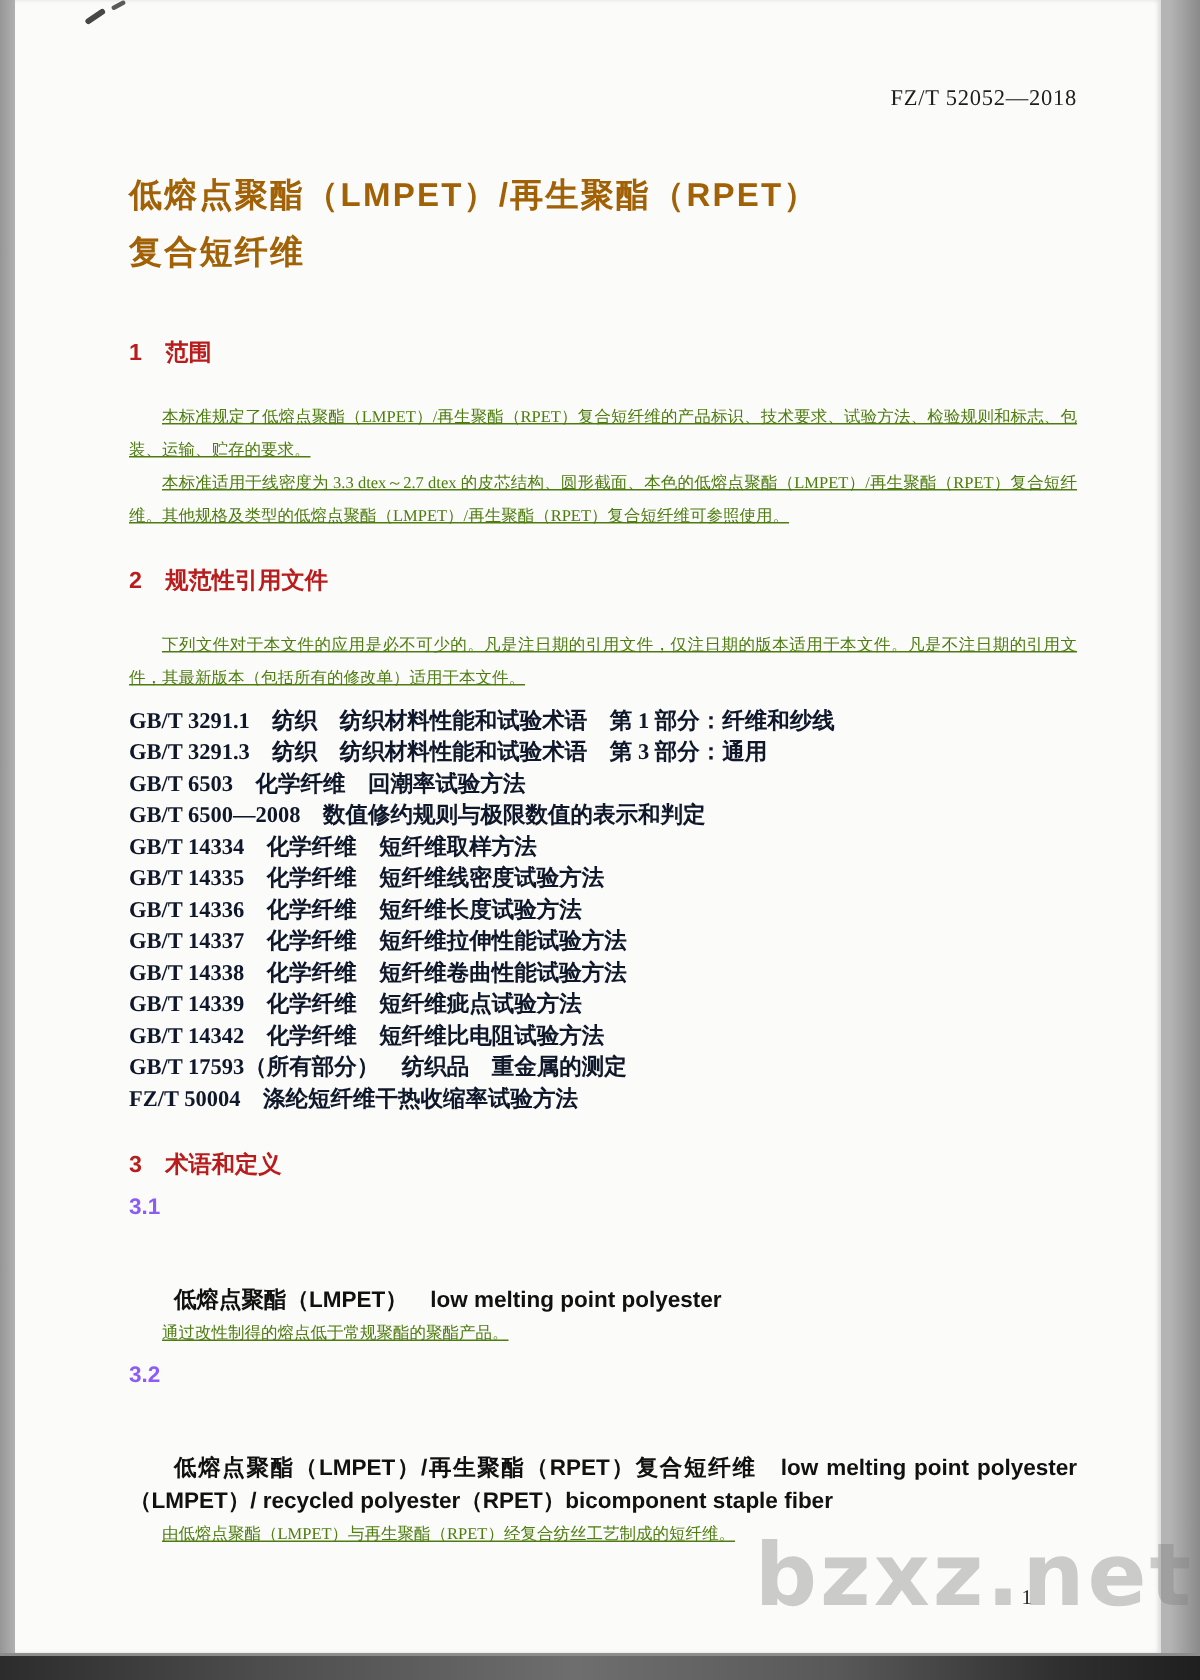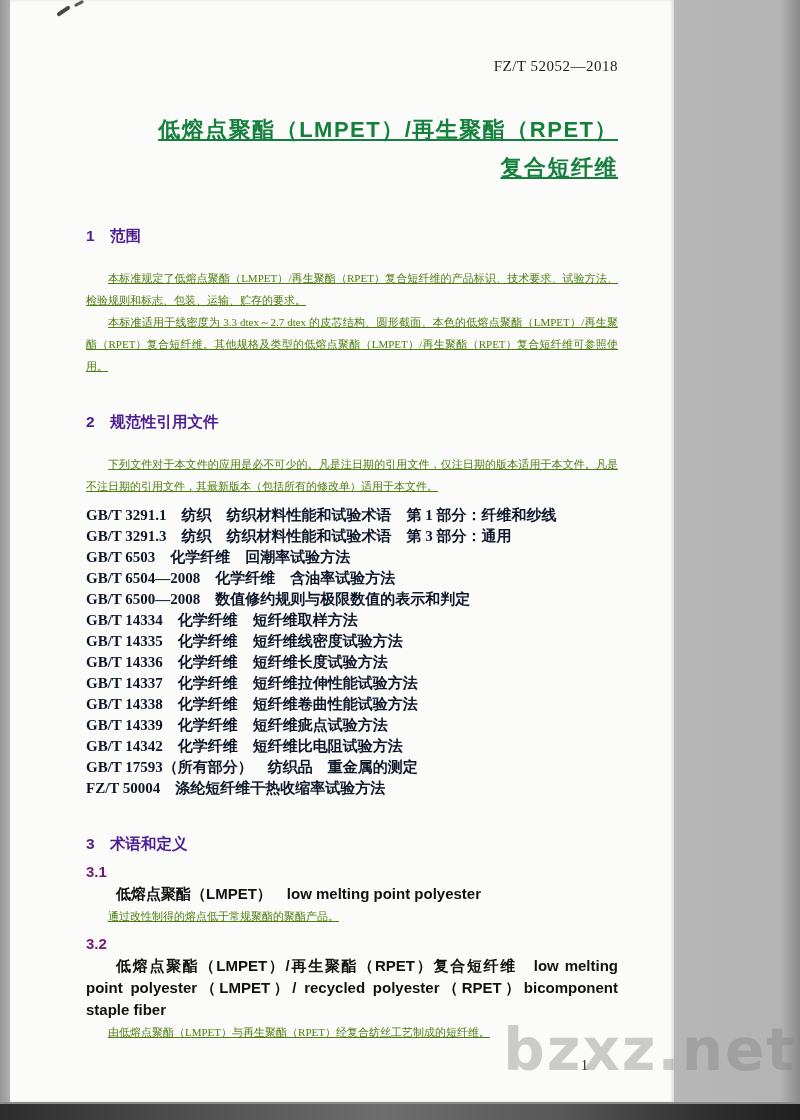--- a/index.html
+++ b/index.html
@@ -7,63 +7,63 @@
   body {
     font-family:"Liberation Serif", serif;
     background:#a8a8a8;
     overflow:hidden;
   }
   .scan {
     position:relative; width:800px; height:1120px; overflow:hidden;
     background:linear-gradient(90deg,#969696 0px,#b6b6b6 12px,#bcbcbc 50%,#b4b4b4 780px,#8a8a8a 800px);
   }
   .paper {
-    position:absolute; left:10px; top:0; width:664px; height:1102px;
+    position:absolute; left:10px; top:0; width:764px; height:1102px;
     background:#fbfbf9;
     padding:58px 56px 0 76px;
     box-shadow:inset -2px 0 3px rgba(0,0,0,.12);
     overflow:hidden;
   }
   .speck { position:absolute; z-index:6; border-radius:2px; }
   .speck1 { left:56px; top:9px; width:15px; height:4px; background:#474747; transform:rotate(-34deg); }
   .speck2 { left:74px; top:2px; width:10px; height:3px; background:#5a5a5a; transform:rotate(-28deg); }
   .std-no {
     text-align:right; font-size:15px; color:#1d1d1d; letter-spacing:.5px;
   }
   .title {
-    margin-top:36px; text-align:right;
+    margin-top:36px; text-align:left;
     font-family:"Liberation Sans", sans-serif;
-    font-weight:bold; font-size:22px; color:#15803d;
-    letter-spacing:1.5px; line-height:38px;text-decoration:underline;
+    font-weight:bold; font-size:22px; color:#a16207;
+    letter-spacing:1.5px; line-height:38px;
   }
   .sec-heading {
     margin-top:38px;
     font-family:"Liberation Sans", sans-serif;
-    font-weight:bold; font-size:15.5px; color:#4c1d95; line-height:22px;
+    font-weight:bold; font-size:15.5px; color:#b91c1c; line-height:22px;
   }
-  .sec-heading.tight { margin-top:34px; }
+  .sec-heading.tight { margin-top:22px; }
   .para {
     margin-top:0; font-size:11px; color:#4d7c0f;
     line-height:22px; text-indent:2em; text-align:justify;text-decoration:underline;
   }
   .para.first { margin-top:20px; }
   .refs { list-style:none; margin-top:8px; }
   .refs li {
     font-size:15px; line-height:21px; color:#0f172a;
     font-weight:bold; white-space:nowrap;
   }
   .term-block { margin-top:6px; }
   .term-no {
     font-family:"Liberation Sans", sans-serif;
-    font-weight:bold; font-size:15px; color:#701a75; line-height:22px;
+    font-weight:bold; font-size:15px; color:#8b5cf6; line-height:22px;
   }
   .term-name {
     font-family:"Liberation Sans", sans-serif;
     font-weight:bold; font-size:15px; color:#111;
-    line-height:22px; text-indent:2em; text-align:justify;
+    line-height:22px; text-indent:2em; text-align:justify;margin-top:40px;
   }
   .page-number {
     position:absolute; right:86px; bottom:28px;
     font-size:14px; color:#222;
   }
   .watermark {
     position:absolute; right:4px; top:1016px; z-index:5;
     font-family:"DejaVu Sans", sans-serif; font-weight:bold;
     font-size:58px; letter-spacing:2px;
     color:rgba(125,125,125,.38);
@@ -94,21 +94,20 @@
     <p class="para first">本标准规定了低熔点聚酯（LMPET）/再生聚酯（RPET）复合短纤维的产品标识、技术要求、试验方法、检验规则和标志、包装、运输、贮存的要求。</p>
     <p class="para">本标准适用于线密度为 3.3 dtex～2.7 dtex 的皮芯结构、圆形截面、本色的低熔点聚酯（LMPET）/再生聚酯（RPET）复合短纤维。其他规格及类型的低熔点聚酯（LMPET）/再生聚酯（RPET）复合短纤维可参照使用。</p>
 
     <div class="sec-heading tight">2　规范性引用文件</div>
     <p class="para first">下列文件对于本文件的应用是必不可少的。凡是注日期的引用文件，仅注日期的版本适用于本文件。凡是不注日期的引用文件，其最新版本（包括所有的修改单）适用于本文件。</p>
 
     <ul class="refs">
       <li>GB/T 3291.1　纺织　纺织材料性能和试验术语　第 1 部分：纤维和纱线</li>
       <li>GB/T 3291.3　纺织　纺织材料性能和试验术语　第 3 部分：通用</li>
       <li>GB/T 6503　化学纤维　回潮率试验方法</li>
-      <li>GB/T 6504—2008　化学纤维　含油率试验方法</li>
       <li>GB/T 6500—2008　数值修约规则与极限数值的表示和判定</li>
       <li>GB/T 14334　化学纤维　短纤维取样方法</li>
       <li>GB/T 14335　化学纤维　短纤维线密度试验方法</li>
       <li>GB/T 14336　化学纤维　短纤维长度试验方法</li>
       <li>GB/T 14337　化学纤维　短纤维拉伸性能试验方法</li>
       <li>GB/T 14338　化学纤维　短纤维卷曲性能试验方法</li>
       <li>GB/T 14339　化学纤维　短纤维疵点试验方法</li>
       <li>GB/T 14342　化学纤维　短纤维比电阻试验方法</li>
       <li>GB/T 17593（所有部分）　纺织品　重金属的测定</li>
       <li>FZ/T 50004　涤纶短纤维干热收缩率试验方法</li>

